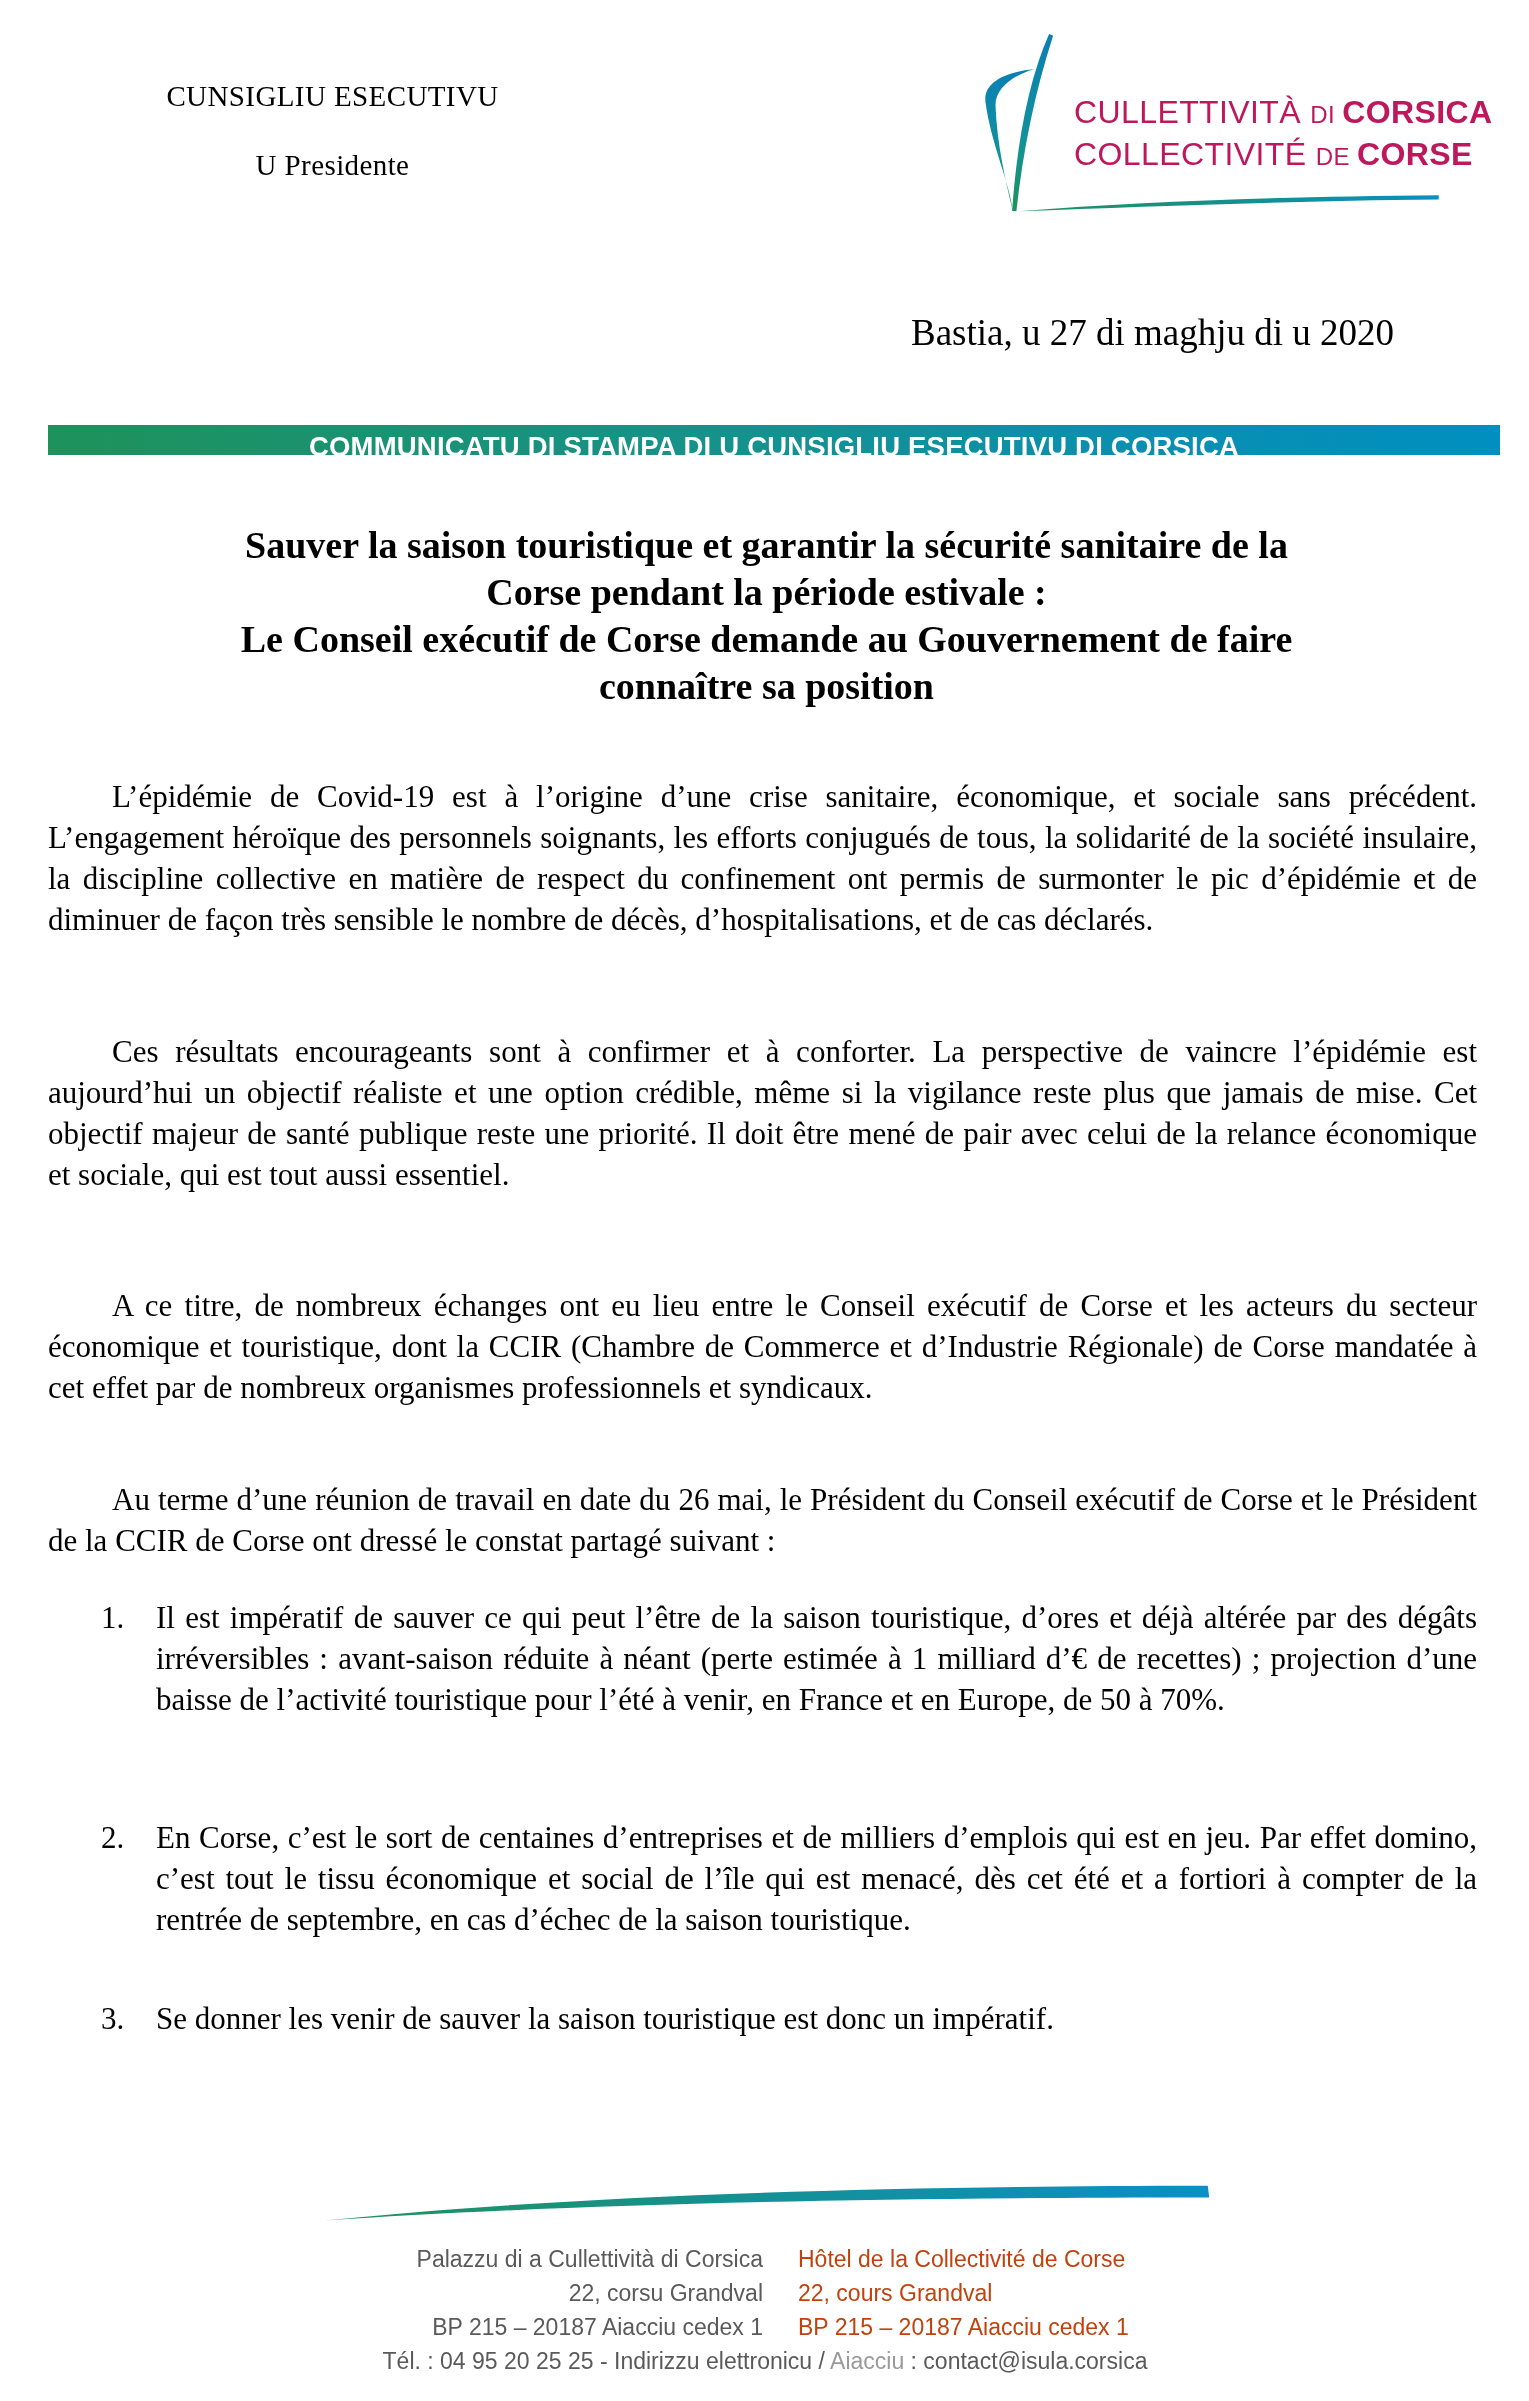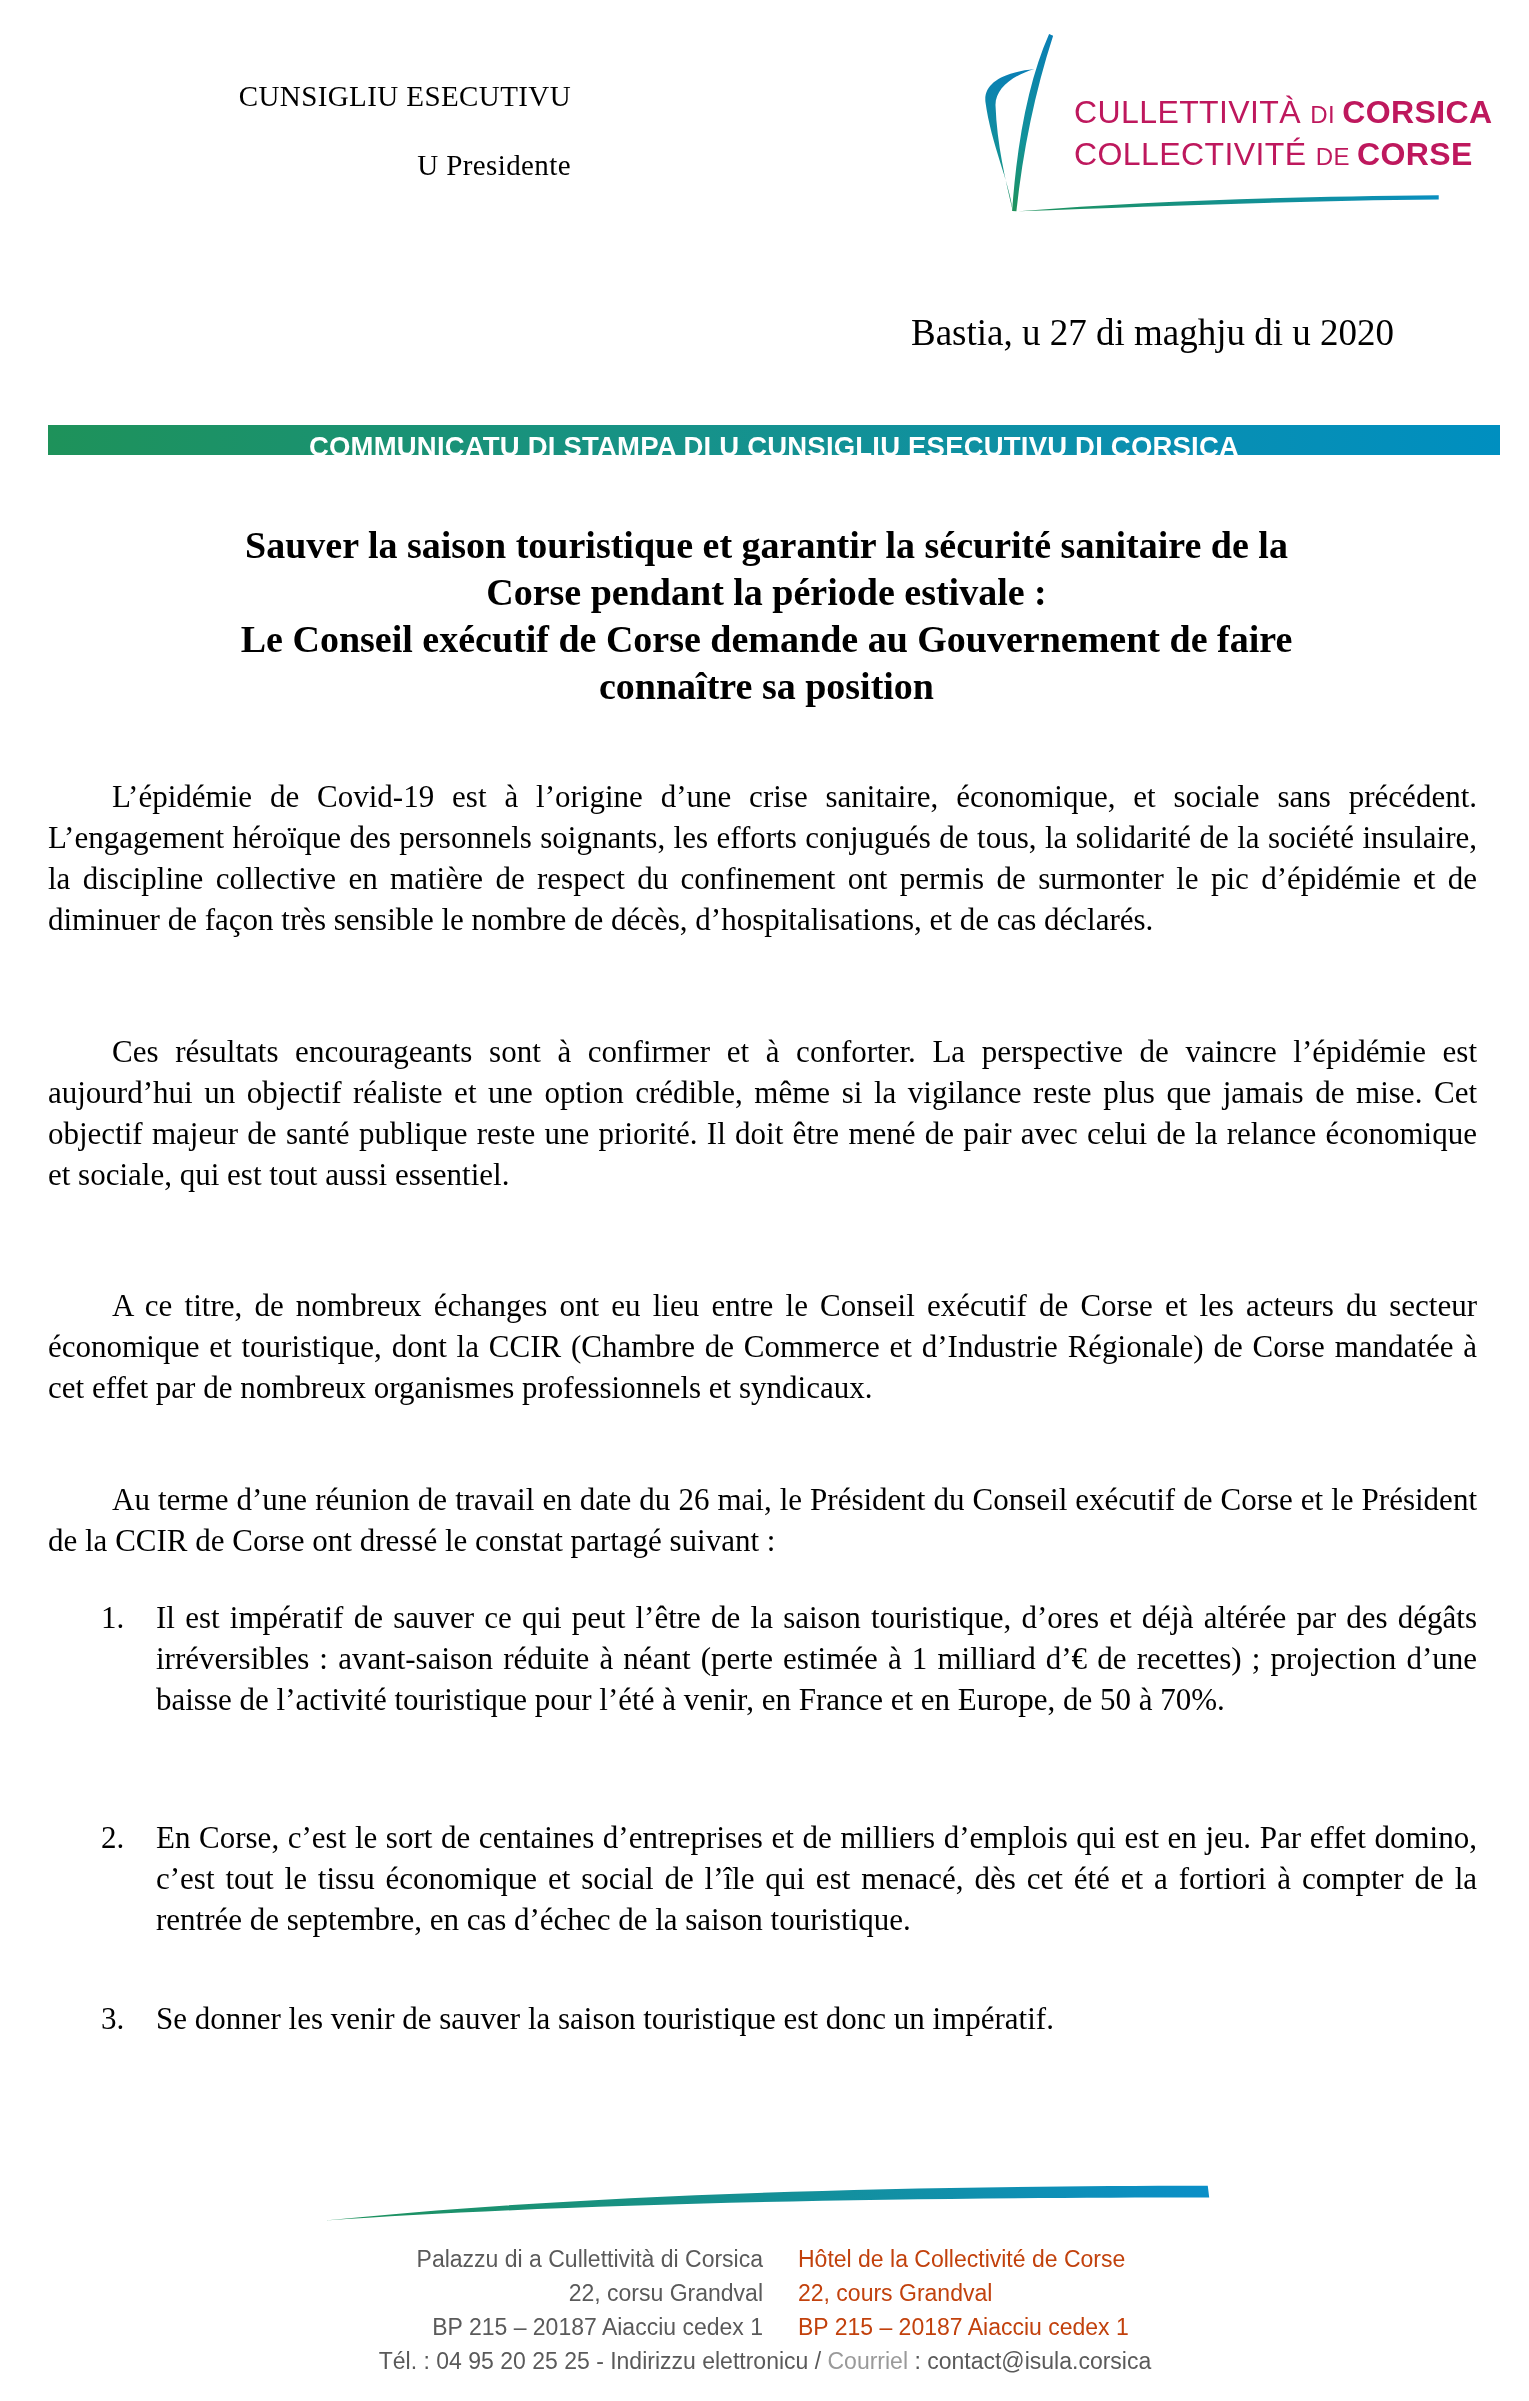--- a/index.html
+++ b/index.html
@@ -1,21 +1,21 @@
 <!DOCTYPE html>
 <html style="font-size:11.6px"><head>
 <meta charset="utf-8">
 <style>
   html, body { margin: 0; padding: 0; background: #ffffff; }
   body { width: 1530px; height: 2401px; position: relative; overflow: hidden; color: #000; }
   .serif { font-family: "Liberation Serif", "DejaVu Serif", serif; }
   .sans { font-family: "Liberation Sans", "DejaVu Sans", sans-serif; }
 
   
-  .hdr-left { position: absolute; left: 94px; top: 76px; width: 477px; text-align: right; font-size: 29px; line-height: 41px; letter-spacing: 0.4px; }
+  .hdr-left { position: absolute; left: 94px; top: 76px; width: 477px; text-align: center; font-size: 29px; line-height: 41px; letter-spacing: 0.4px; }
   .hdr-left .pres { margin-top: 27.5px; }
 
   
   .logo { position: absolute; left: 933px; top: 22px; width: 535px; height: 231px; }
   .logo svg { position: absolute; left: 0; top: 0; }
   .logo .l1, .logo .l2 { position: absolute; left: 141px; font-size: 32px; color: #be185d; letter-spacing: 0.4px; white-space: nowrap; }
   .logo .l1 { top: 72px; }
   .logo .l2 { top: 114px; }
   .logo .small { font-size: 24px; }
   .logo b { font-weight: bold; }
@@ -138,15 +138,15 @@
   <div>Palazzu di a Cullettività di Corsica</div>
   <div>22, corsu Grandval</div>
   <div>BP 215 – 20187 Aiacciu cedex 1</div>
 </div>
 <div class="ft ft-right sans">
   <div>Hôtel de la Collectivité de Corse</div>
   <div>22, cours Grandval</div>
   <div>BP 215 – 20187 Aiacciu cedex 1</div>
 </div>
 <div class="ft ft-contact sans">
-  <span>Tél. : 04 95 20 25 25  - Indirizzu elettronicu / </span><span class="light">Courriel</span><span> : contact@isula.corsica</span>
+  <span>Tél. : 04 95 20 25 25  - Indirizzu elettronicu / </span><span class="light">Aiacciu</span><span> : contact@isula.corsica</span>
 </div>
 
 
 </body></html>

